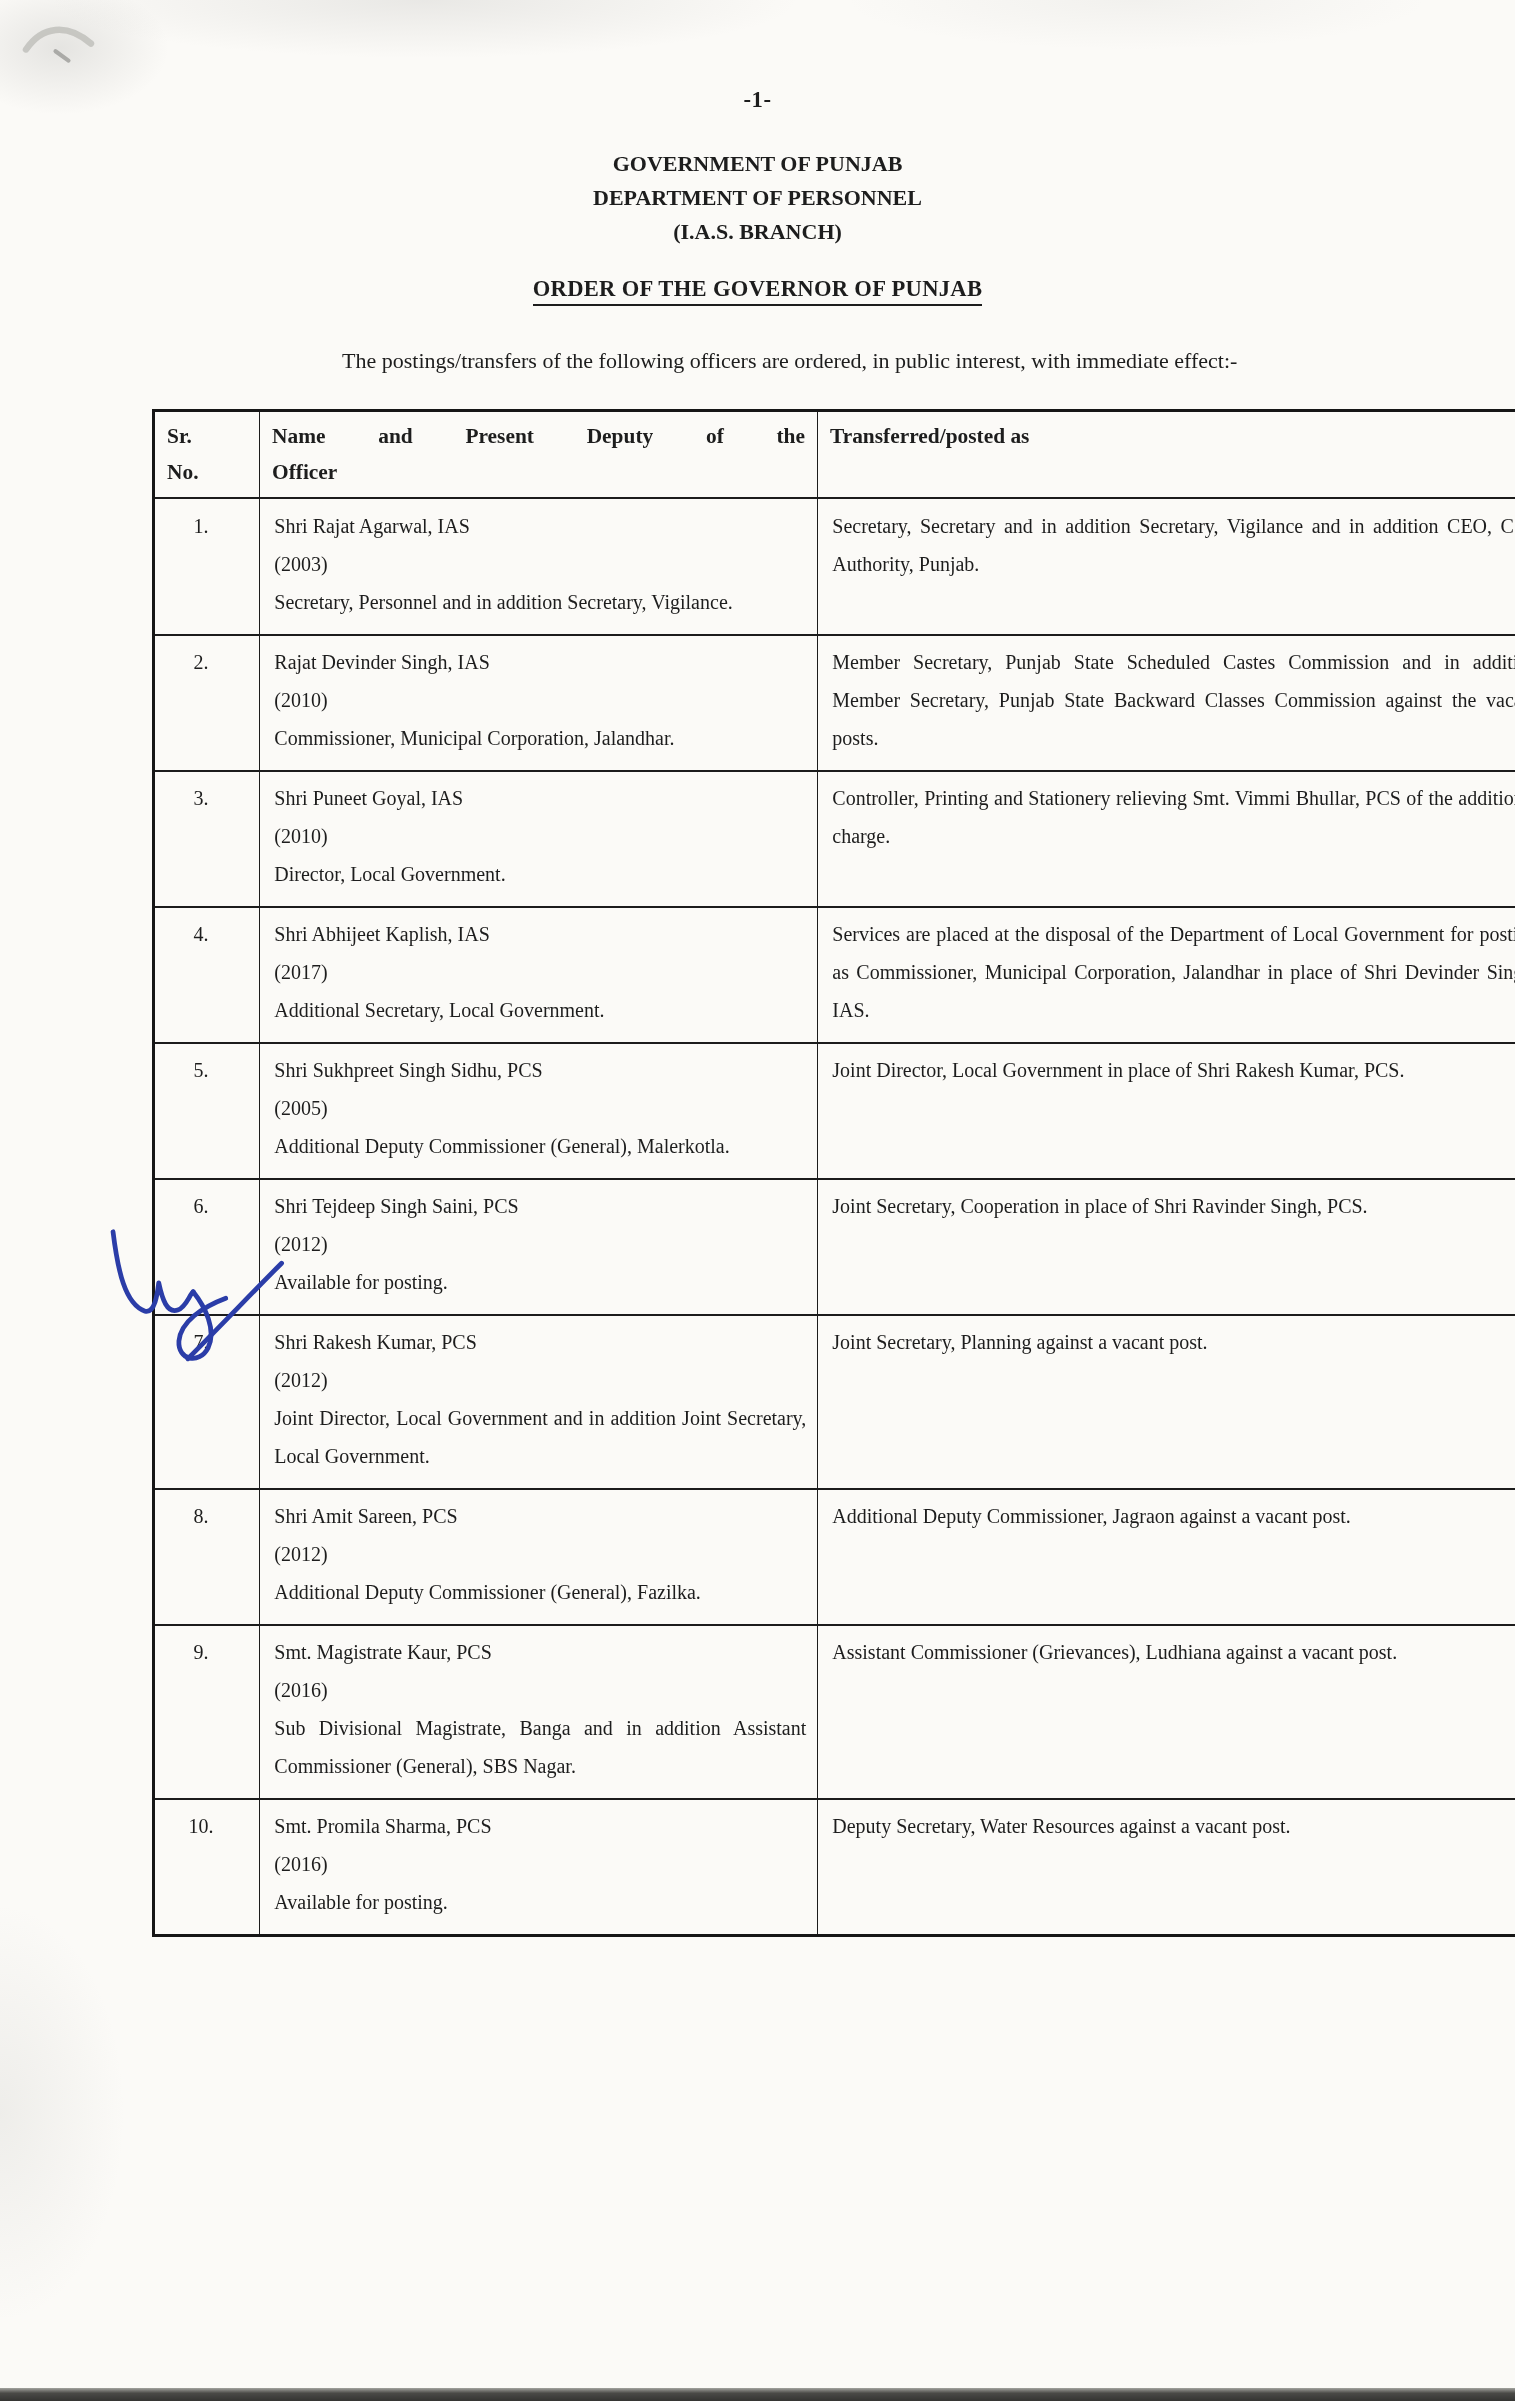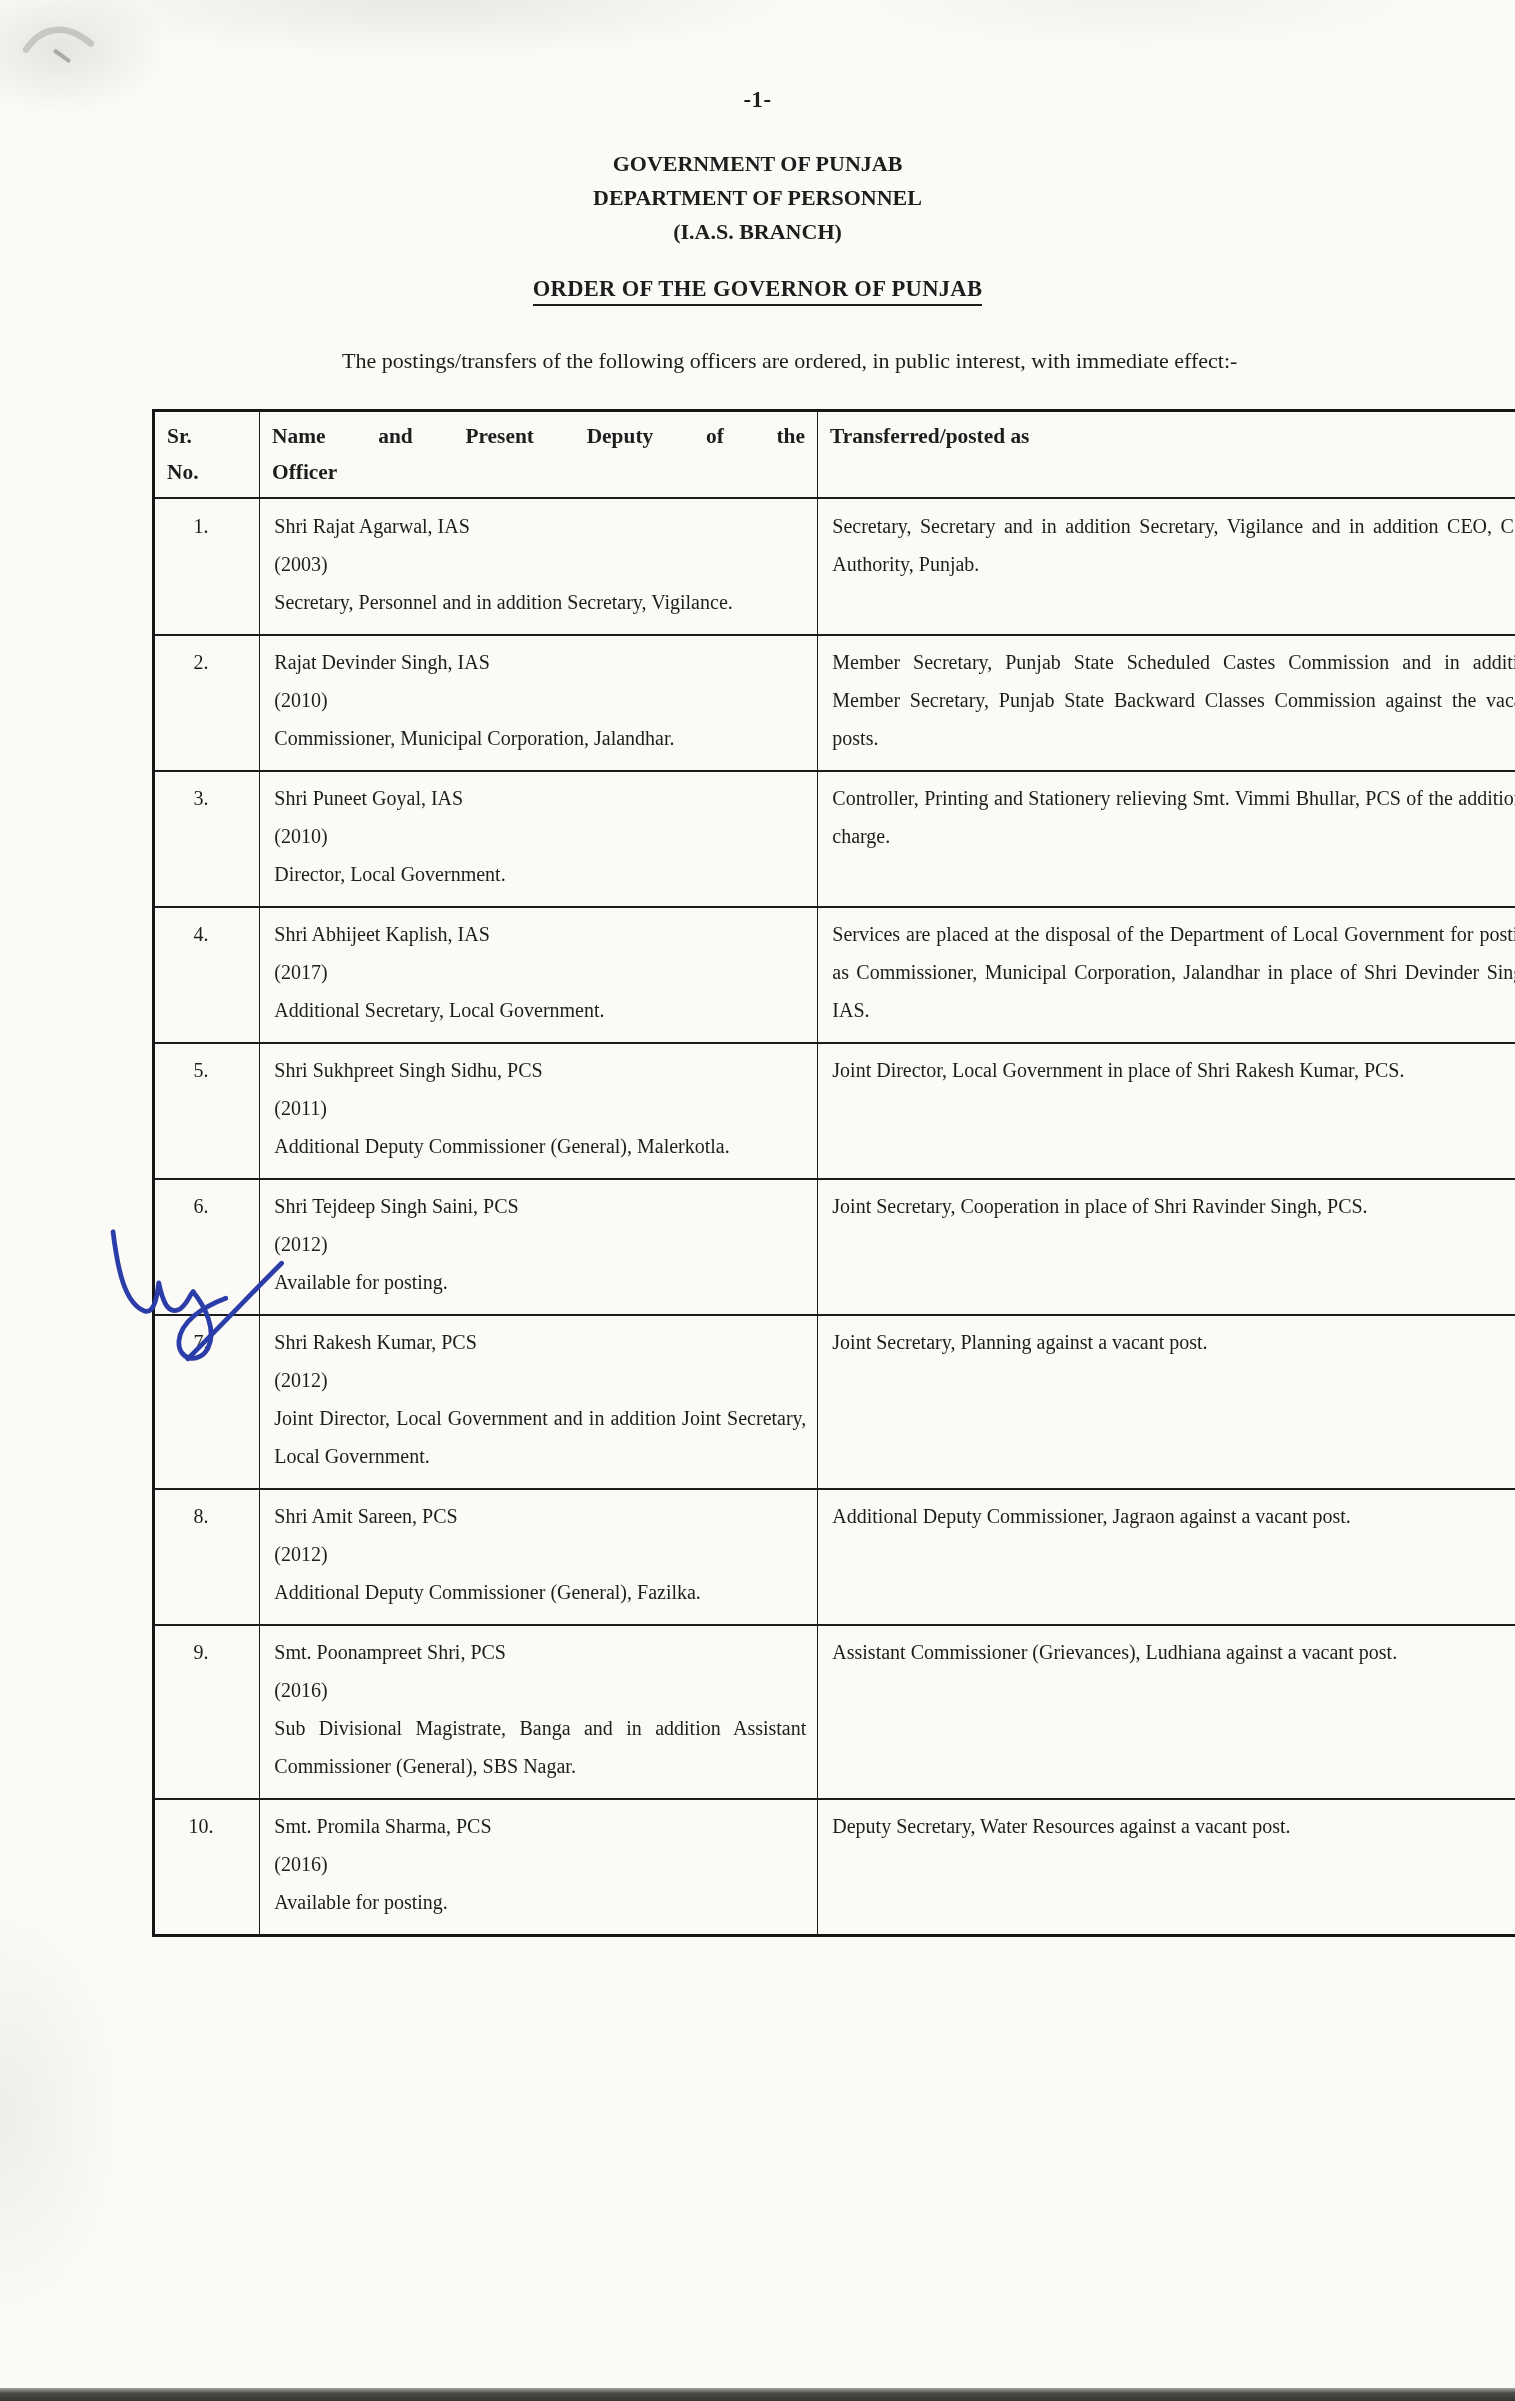--- a/index.html
+++ b/index.html
@@ -173,21 +173,21 @@
       </td>
     </tr>
 
     <tr>
       <td class="sr-cell">
         <span>5.</span>
         
       </td>
       <td>
         <div class="cell-name">Shri Sukhpreet Singh Sidhu, PCS</div>
-        <div class="cell-batch">(2011)</div>
+        <div class="cell-batch">(2005)</div>
         <div class="cell-present">Additional Deputy Commissioner (General), Malerkotla.</div>
       </td>
       <td>
         <div class="cell-transfer">Joint Director, Local Government in place of Shri Rakesh Kumar, PCS.</div>
       </td>
     </tr>
 
     <tr>
       <td class="sr-cell">
         <span>6.</span>
@@ -236,21 +236,21 @@
         <div class="cell-transfer">Additional Deputy Commissioner, Jagraon against a vacant post.</div>
       </td>
     </tr>
 
     <tr>
       <td class="sr-cell">
         <span>9.</span>
         
       </td>
       <td>
-        <div class="cell-name">Smt. Poonampreet Shri, PCS</div>
+        <div class="cell-name">Smt. Magistrate Kaur, PCS</div>
         <div class="cell-batch">(2016)</div>
         <div class="cell-present">Sub Divisional Magistrate, Banga and in addition Assistant Commissioner (General), SBS Nagar.</div>
       </td>
       <td>
         <div class="cell-transfer">Assistant Commissioner (Grievances), Ludhiana against a vacant post.</div>
       </td>
     </tr>
 
     <tr>
       <td class="sr-cell">

